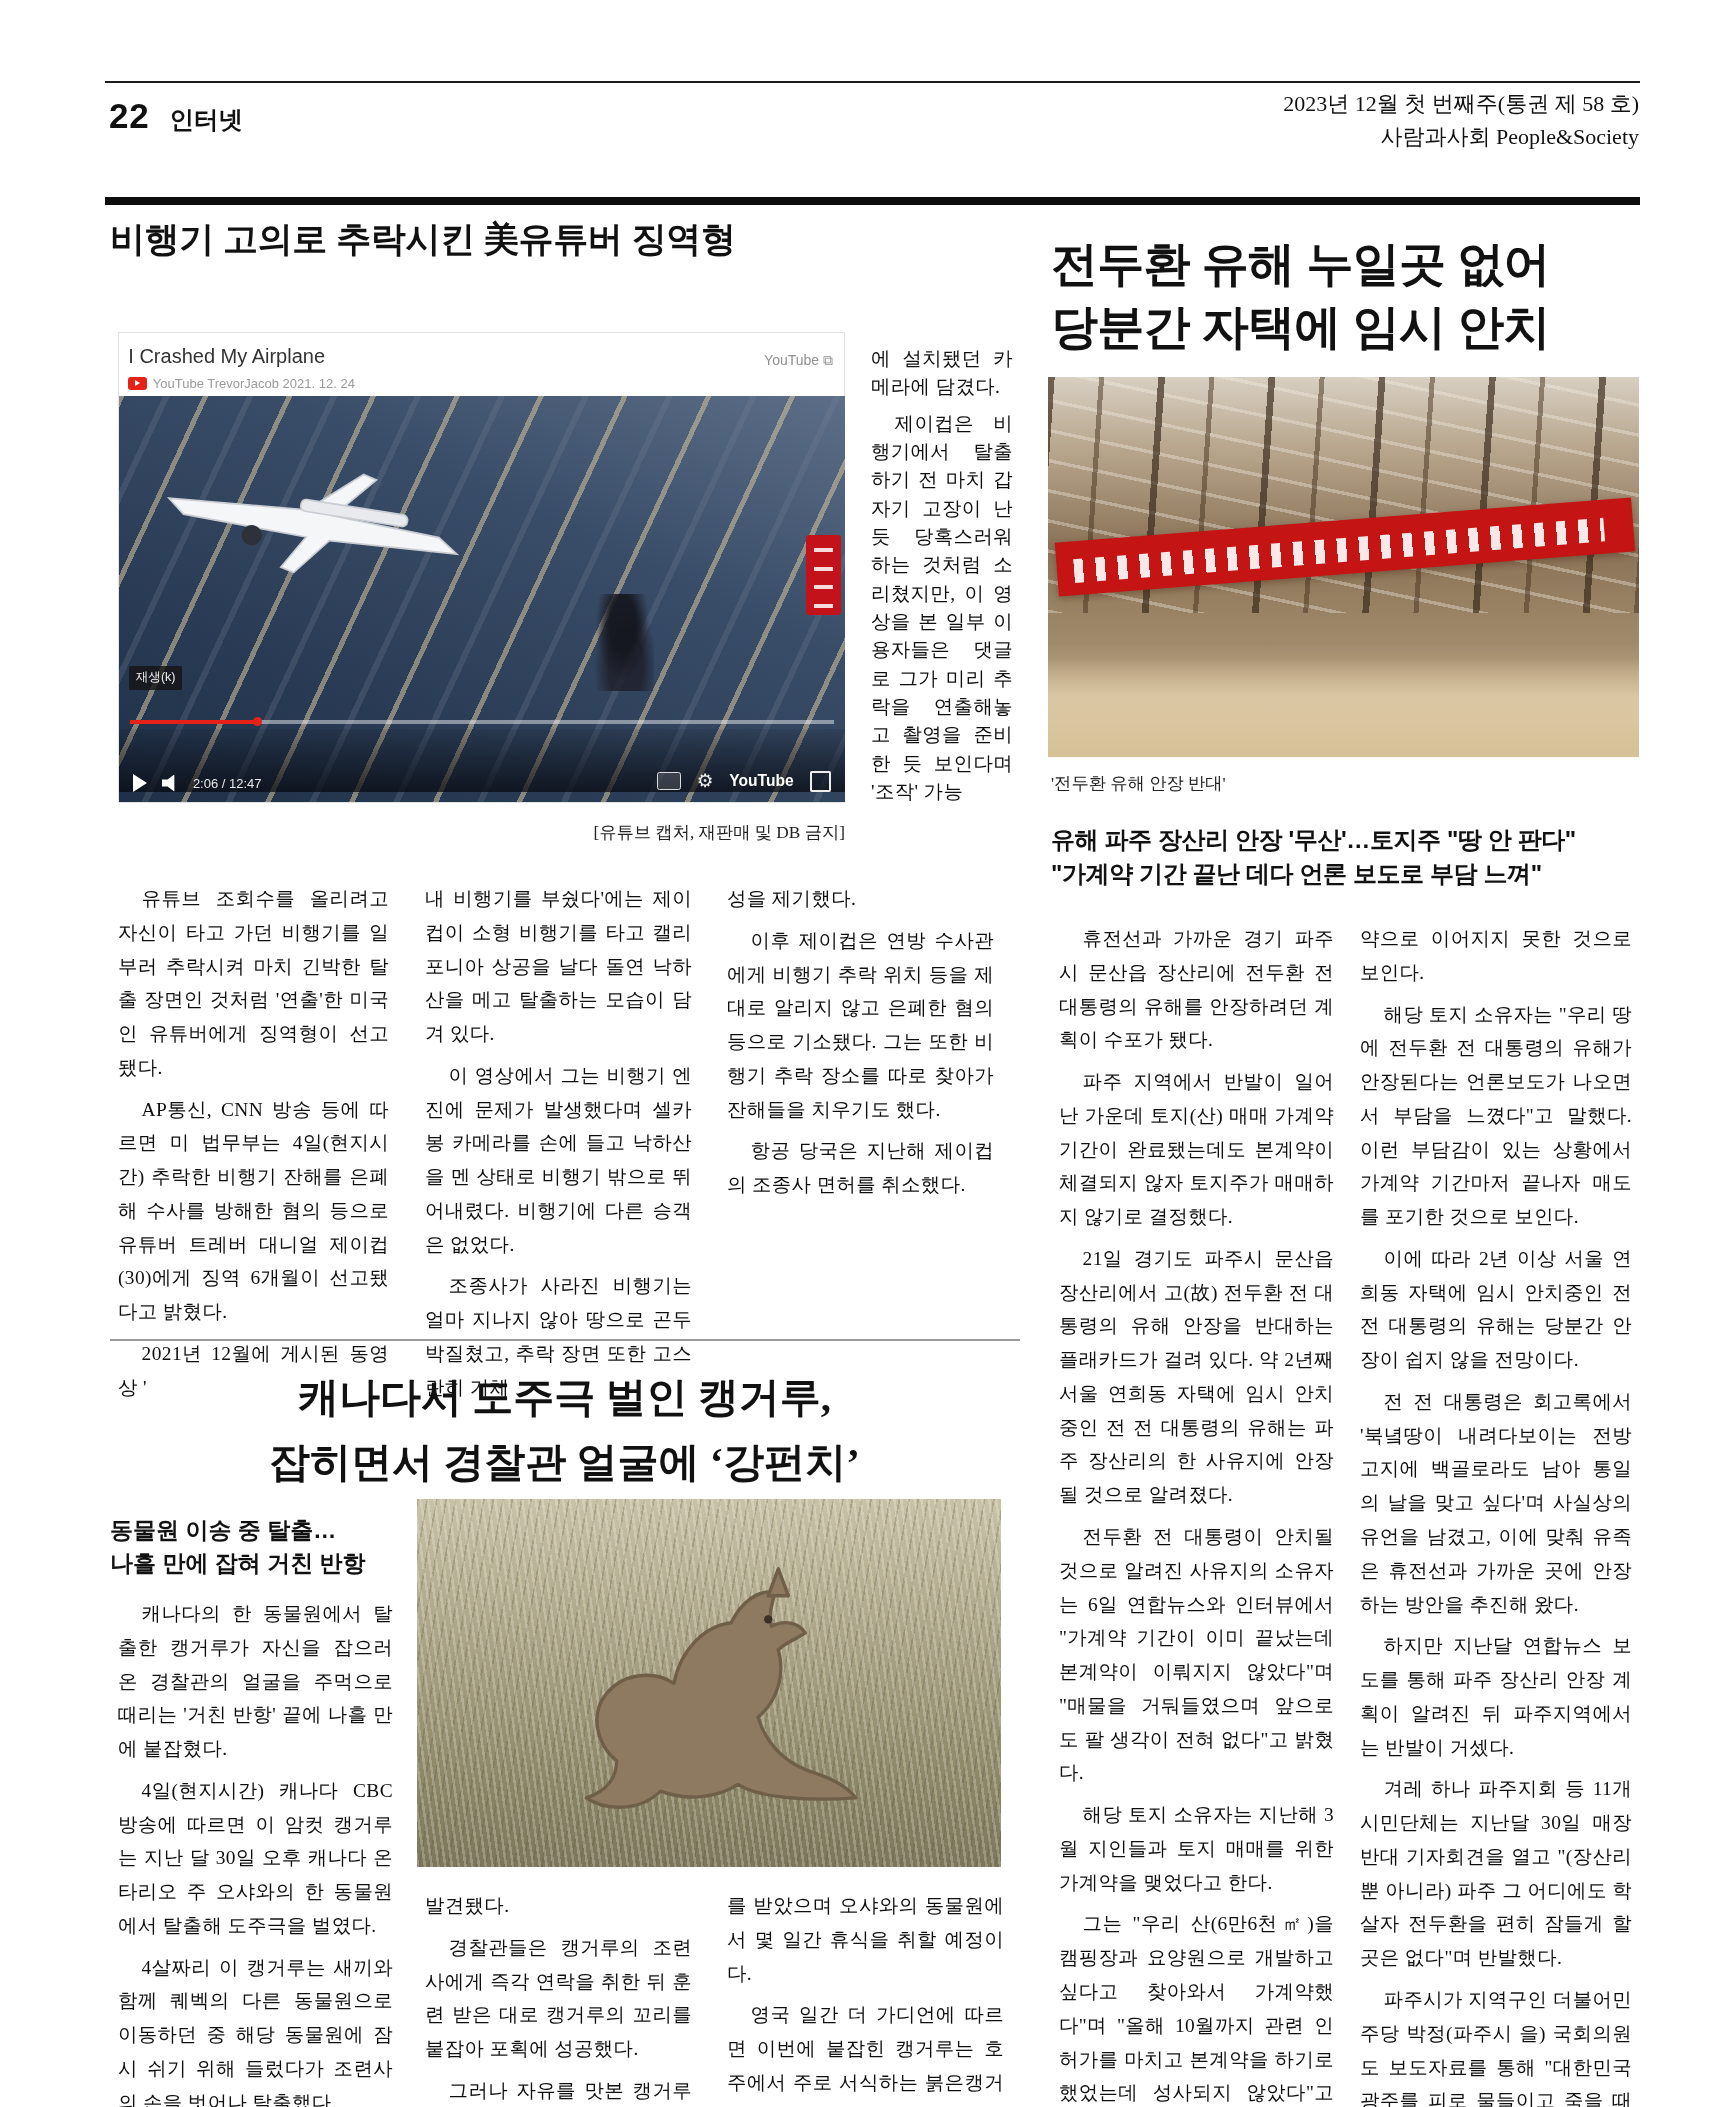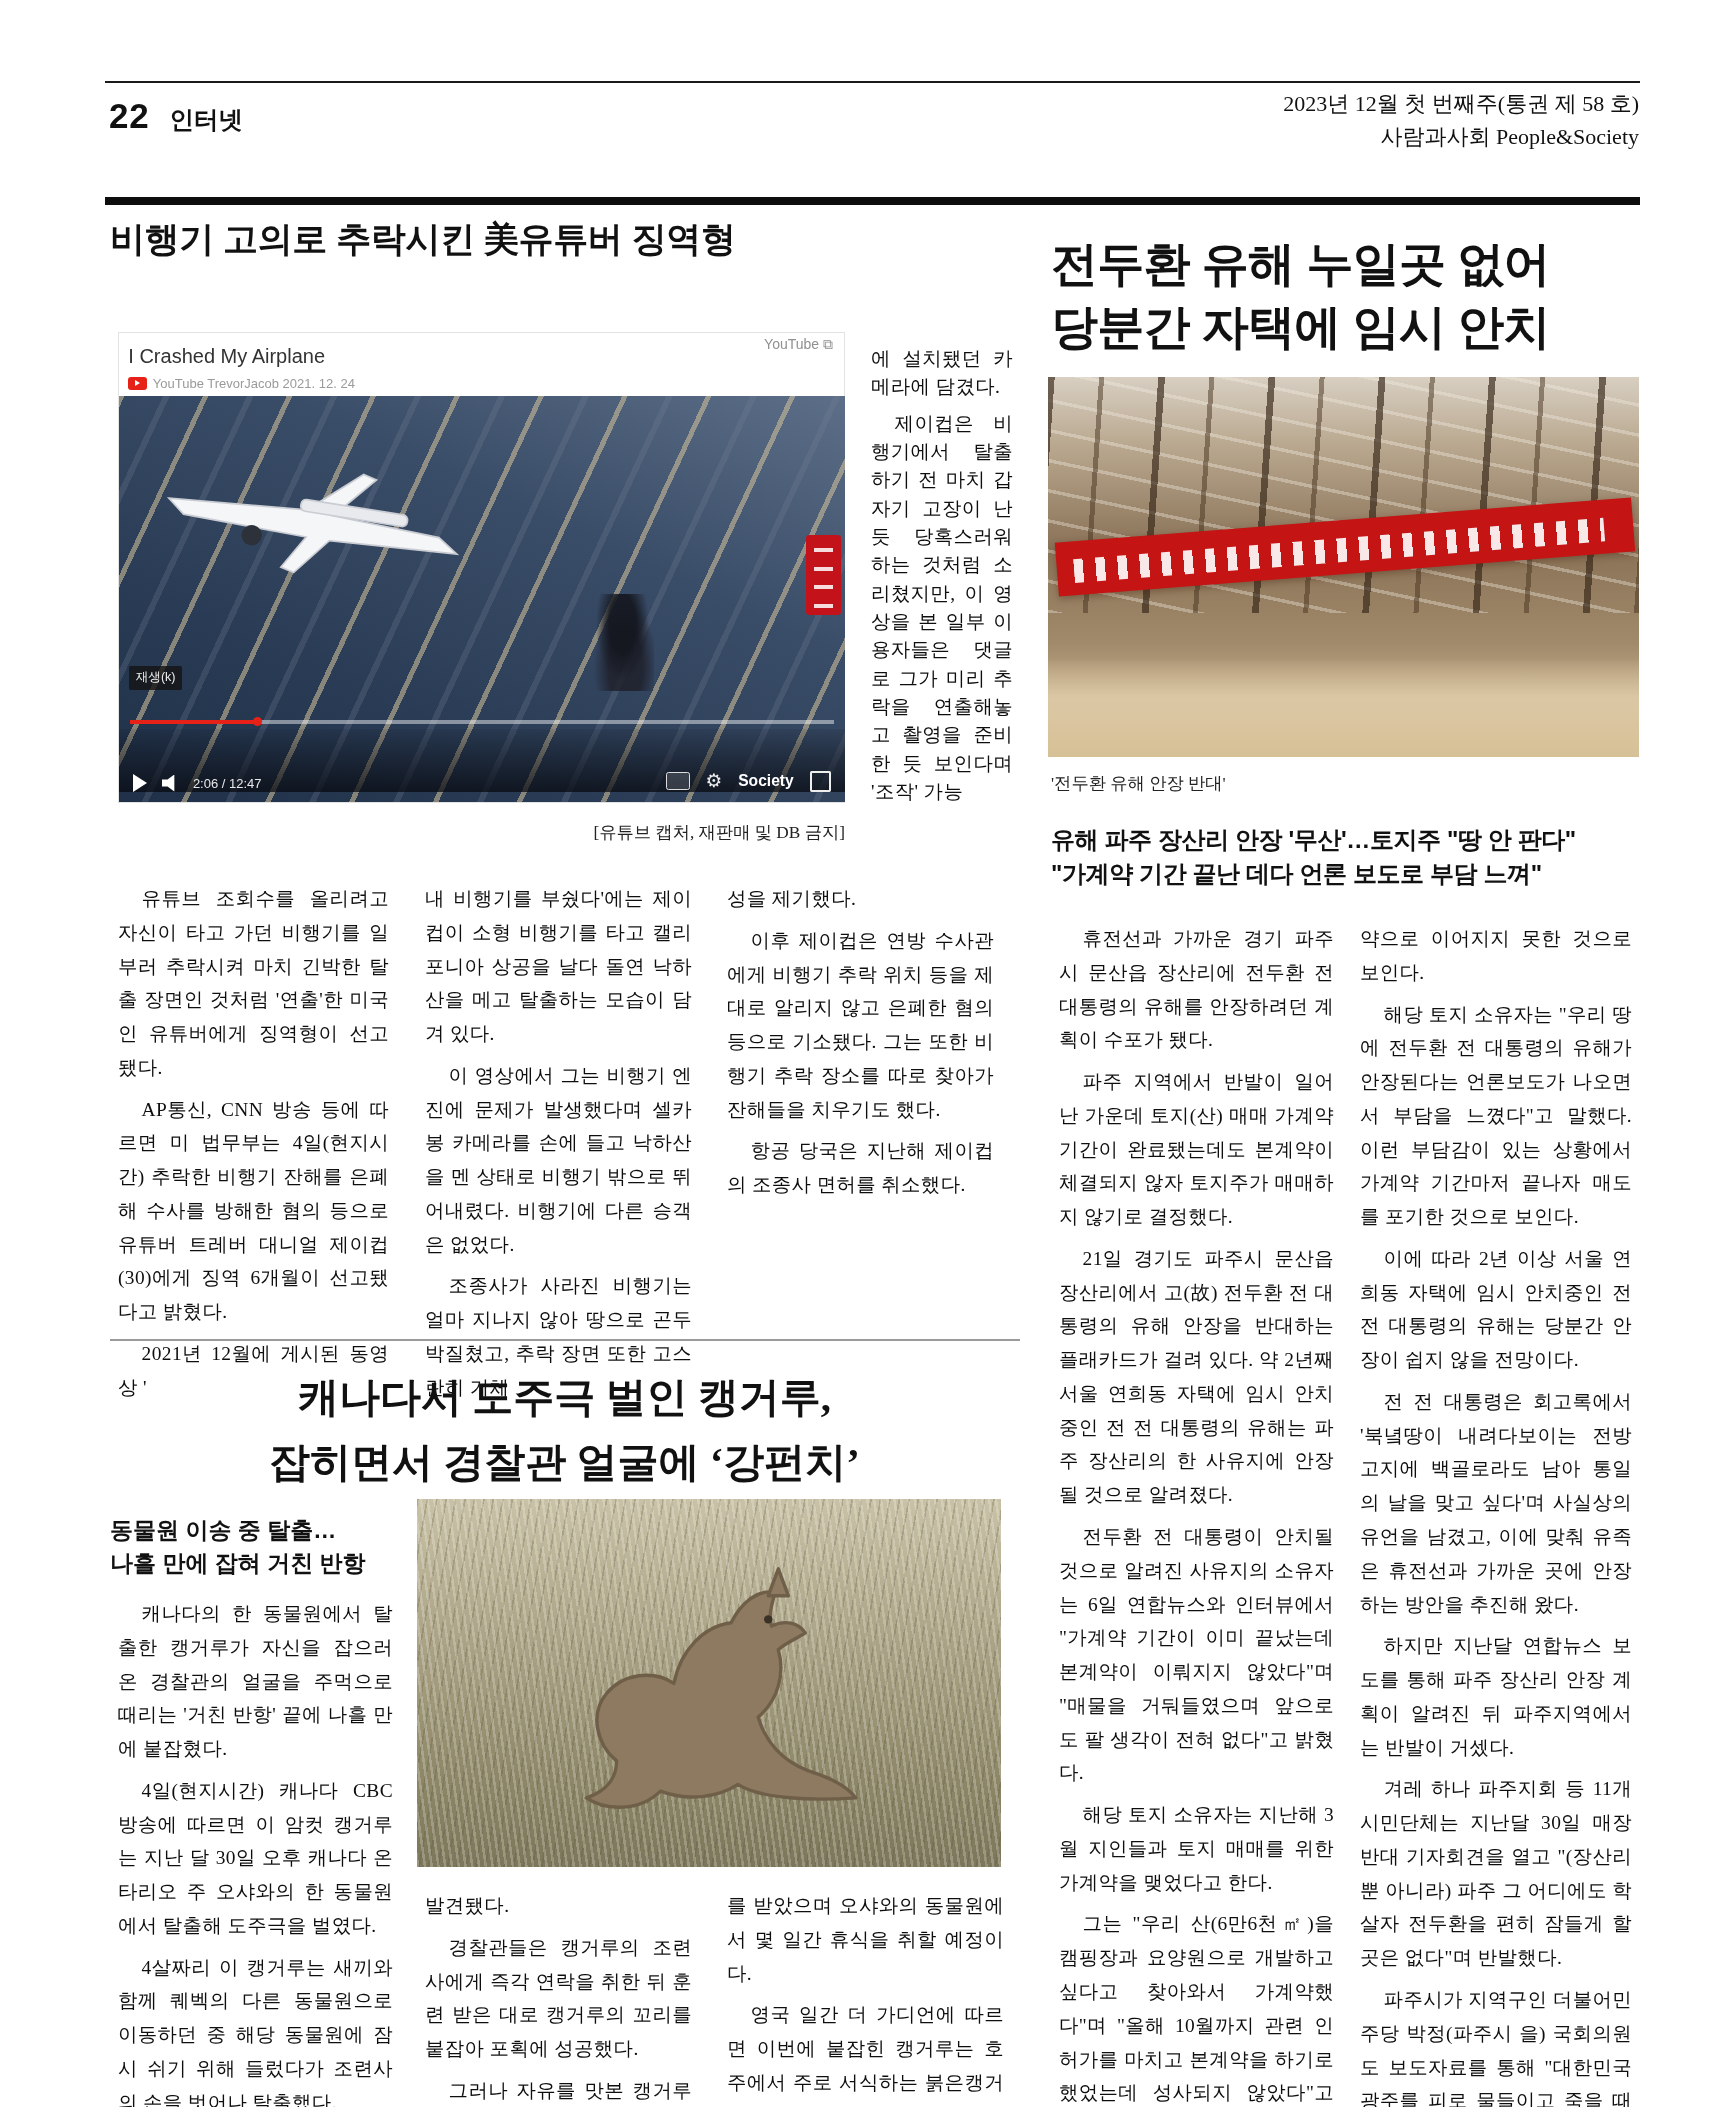--- a/index.html
+++ b/index.html
@@ -11,21 +11,21 @@
   #rule-thick{left:105px;top:197px;width:1535px;height:7.6px;background:#0d0d0d;}
   #hdr-left{left:109px;top:96px;font-family:"Liberation Sans",sans-serif;font-weight:bold;}
   #hdr-left .pagenum{font-size:35px;letter-spacing:0.8px;}
   #hdr-left .section{font-size:24.5px;margin-left:20px;}
   #hdr-right{right:94px;top:87px;text-align:right;font-size:22px;line-height:1.5;}
   
   #a1-headline{left:110px;top:216px;width:913px;font-family:"Liberation Sans",sans-serif;
                font-weight:900;font-size:35px;letter-spacing:-0.4px;white-space:nowrap;}
   #yt-card{left:118px;top:332px;width:727px;height:471px;background:#fff;border:0.8px solid #e3e3e3;box-sizing:border-box;}
   #yt-title{left:9.3px;top:11.8px;font-family:"Liberation Sans",sans-serif;font-size:20px;color:#333;}
-  #yt-watch{right:11px;top:3px;font-family:"Liberation Sans",sans-serif;font-size:14px;color:#909090;}
+  #yt-watch{right:11px;top:19px;font-family:"Liberation Sans",sans-serif;font-size:14px;color:#909090;}
   #yt-chrow{left:9.3px;top:43px;font-family:"Liberation Sans",sans-serif;font-size:13px;color:#9a9a9a;display:flex;align-items:center;gap:5.9px;}
   #yt-playicon{width:18.6px;height:13px;background:#e62117;border-radius:3px;position:relative;}
   #yt-playicon:before{content:"";position:absolute;left:6.7px;top:3px;border-left:5.9px solid #fff;border-top:3.4px solid transparent;border-bottom:3.4px solid transparent;}
   #yt-photo{left:0px;top:63px;width:726px;height:406px;background:
       linear-gradient(205deg,#5d6f88 0%,#3a4d68 35%,#2a3c55 70%,#1f3048 100%);overflow:hidden;}
   #yt-ridges{left:0;top:0;width:100%;height:100%;
       background:repeating-linear-gradient(115deg,rgba(215,196,156,0.55) 0 5px,rgba(215,196,156,0) 5px 40px,rgba(120,130,150,0.25) 40px 46px,rgba(0,0,0,0) 46px 76px);
       mix-blend-mode:lighten;}
   #yt-plane{left:38px;top:38px;}
   #yt-faller{left:472px;top:198px;width:63px;height:97px;background:
@@ -132,21 +132,21 @@
       </div>
       <div class="abs" id="yt-controls">
         <div class="yt-left">
           <span class="tri"></span>
           <span class="vol"></span>
           <span class="yt-time">2:06 / 12:47</span>
         </div>
         <div class="yt-right">
           <span class="ccbox"></span>
           <span class="gear">⚙</span>
-          <span class="yt-logo">Society</span>
+          <span class="yt-logo">YouTube</span>
           <span class="fsq"></span>
         </div>
       </div>
     </div>
   </div>
 
   <div class="abs" id="a1-caption">[유튜브 캡처, 재판매 및 DB 금지]</div>
 
   <div class="col cont" id="a1-strip">
       <p>에 설치됐던 카메라에 담겼다.</p>

